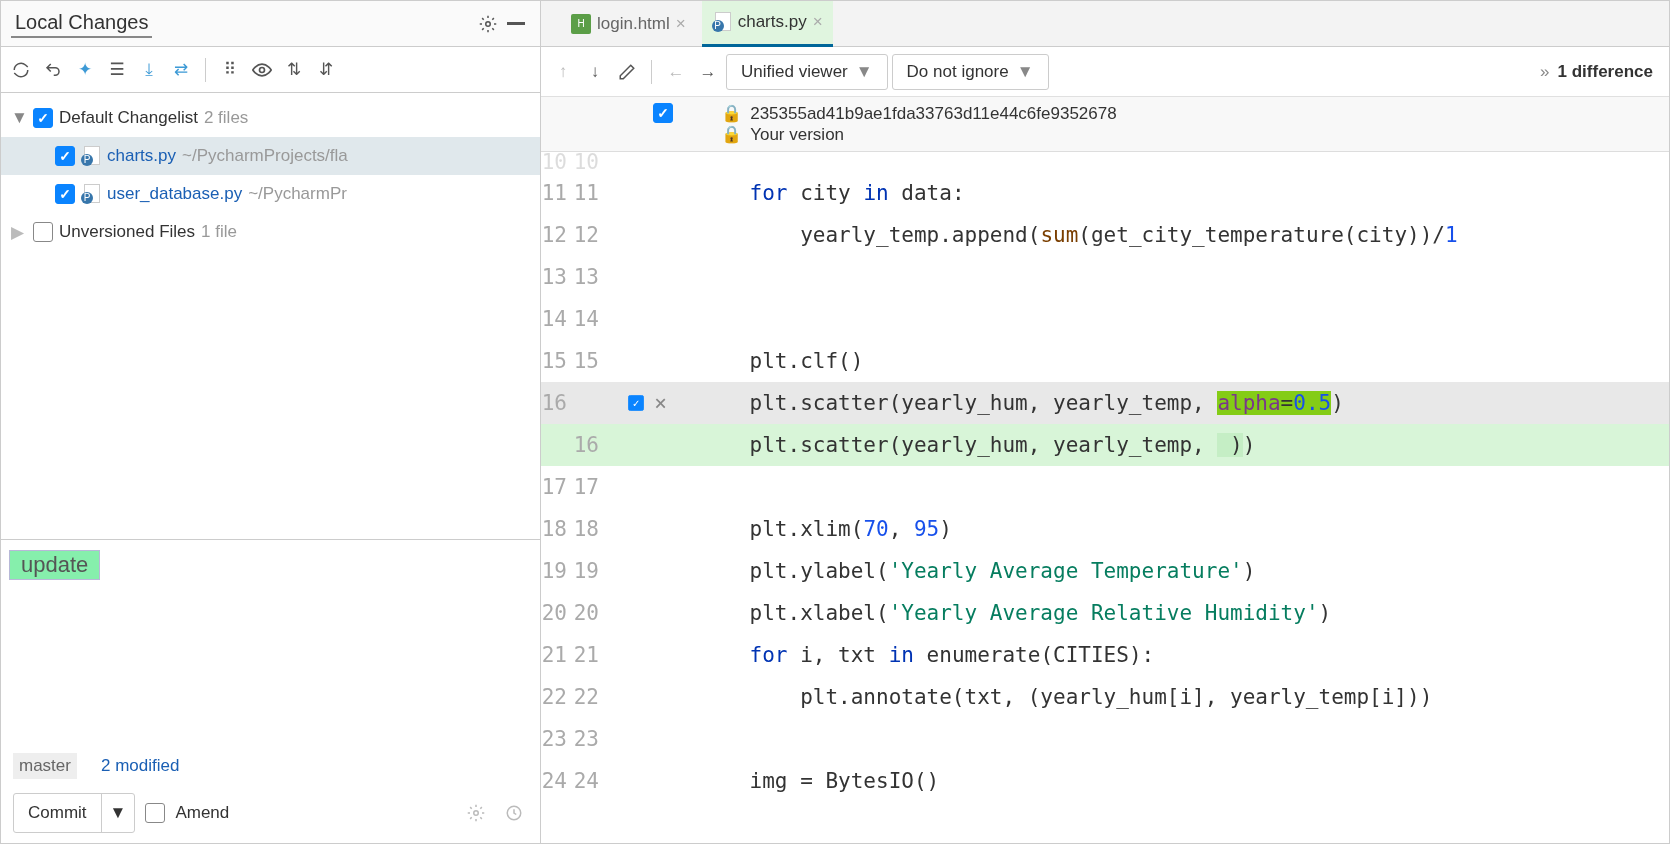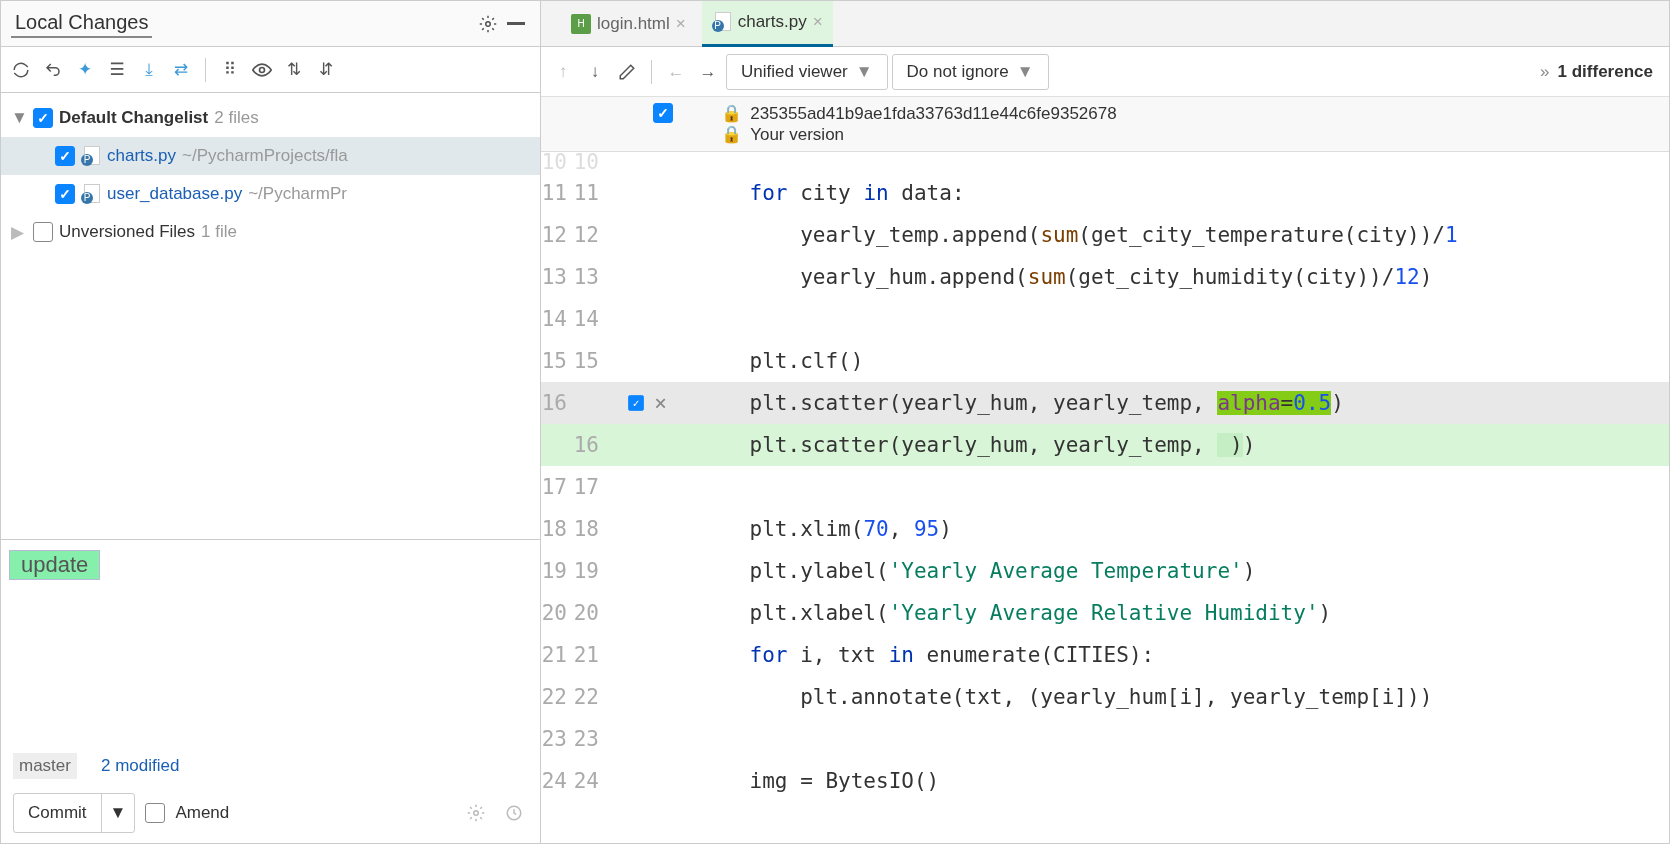--- a/index.html
+++ b/index.html
@@ -14,21 +14,21 @@
 .toolbar{display:flex;align-items:center;height:46px;padding:0 6px;gap:4px;border-bottom:1px solid #ccc}
 .sep{width:1px;height:24px;background:#ccc;margin:0 6px}
 .tree{flex:1;overflow:hidden;padding-top:6px}
 .tree-row{display:flex;align-items:center;height:38px;padding-left:10px;gap:6px;white-space:nowrap}
 .tree-row.selected{background:#e0e8ec}
 .tree-row.indent1{padding-left:54px}
 .cb{width:20px;height:20px;border:1px solid #888;border-radius:3px;display:inline-flex;align-items:center;justify-content:center}
 .cb.checked{background:#0a84ff;border-color:#0a84ff}
 .cb.checked::after{content:"✓";color:#fff;font-size:14px;font-weight:bold}
 .tree-caret{width:16px;color:#888}
-.bold{font-weight:bold}
+.bold{font-weight:normal}
 .muted{color:#999}
 .link{color:#1a5fb4}
 .commit-msg-wrap{border-top:1px solid #ccc;height:210px;padding:10px 0 0 8px;background:#fff}
 .commit-msg{background:#86efac;border:1px solid #b8b8d8;display:inline-block;padding:1px 11px;font-size:22px;color:#555}
 .status-row{display:flex;align-items:center;gap:24px;padding:4px 12px}
 .branch-badge{background:#eee;padding:3px 6px;color:#666}
 .mod-link{color:#1a5fb4}
 .commit-row{display:flex;align-items:center;gap:10px;padding:10px 12px}
 .commit-btn{display:flex;align-items:center;border:1px solid #ccc;border-radius:3px;height:40px}
 .commit-btn .lbl{padding:0 14px}
@@ -211,21 +211,21 @@
      <span>🔒</span>
      <span>Your version</span>
     </div>
    </div>
    <div style="position:absolute;left:112px;top:6px" class="cb checked" style2=""></div>
   </div>
   <div class="code-area">
    <div class="code-line" style="height:20px;opacity:.4"><span class="ln">10</span><span class="ln">10</span><span class="ln-gap"></span><span class="code-txt"></span></div>
    <div class="code-line"><span class="ln">11</span><span class="ln">11</span><span class="ln-gap"></span><span class="code-txt">    <span class="kw">for</span><span> city </span><span class="kw">in</span><span> data:</span></span></div>
    <div class="code-line"><span class="ln">12</span><span class="ln">12</span><span class="ln-gap"></span><span class="code-txt"><span>        yearly_temp.append(</span><span class="fn">sum</span><span>(get_city_temperature(city))/</span><span class="nm">1</span></span></div>
-   <div class="code-line"><span class="ln">13</span><span class="ln">13</span><span class="ln-gap"></span><span class="code-txt"><span>        yearly_hum.append(</span><span class="fn">sum</span><span>(get_city_humidity(city))/</span><span class="nm">12</span><span>)</span></span></div>
+   <div class="code-line"><span class="ln">13</span><span class="ln">13</span><span class="ln-gap"></span></div>
    <div class="code-line"><span class="ln">14</span><span class="ln">14</span><span class="ln-gap"></span><span class="code-txt"></span></div>
    <div class="code-line"><span class="ln">15</span><span class="ln">15</span><span class="ln-gap"></span><span class="code-txt">    plt.clf()</span></div>
    <div class="code-line line-removed"><span class="ln">16</span><span class="ln"></span><span class="ln-gap"><span class="cb checked" style="transform:scale(.8)"></span><span style="padding:0 8px;color:#888">×</span></span><span class="code-txt"><span>    plt.scatter(yearly_hum, yearly_temp, </span><span class="hl-removed"><span class="prm">alpha</span><span>=</span><span class="nm">0.5</span></span><span>)</span></span></div>
    <div class="code-line line-added"><span class="ln"></span><span class="ln">16</span><span class="ln-gap"></span><span class="code-txt"><span>    plt.scatter(yearly_hum, yearly_temp, </span><span class="hl-added"> )</span>)</span></div>
    <div class="code-line"><span class="ln">17</span><span class="ln">17</span><span class="ln-gap"></span></div>
    <div class="code-line"><span class="ln">18</span><span class="ln">18</span><span class="ln-gap"></span><span class="code-txt"><span>    plt.xlim(</span><span class="nm">70</span><span>, </span><span class="nm">95</span><span>)</span></span></div>
    <div class="code-line"><span class="ln">19</span><span class="ln">19</span><span class="ln-gap"></span><span class="code-txt"><span>    plt.ylabel(</span><span class="str">'Yearly Average Temperature'</span><span>)</span></span></div>
    <div class="code-line"><span class="ln">20</span><span class="ln">20</span><span class="ln-gap"></span><span class="code-txt"><span>    plt.xlabel(</span><span class="str">'Yearly Average Relative Humidity'</span><span>)</span></span></div>
    <div class="code-line"><span class="ln">21</span><span class="ln">21</span><span class="ln-gap"></span><span class="code-txt">    <span class="kw">for</span><span> i, txt </span><span class="kw">in</span><span> enumerate(CITIES):</span></span></div>
    <div class="code-line"><span class="ln">22</span><span class="ln">22</span><span class="ln-gap"></span><span class="code-txt">        plt.annotate(txt, (yearly_hum[i], yearly_temp[i]))</span></div>

